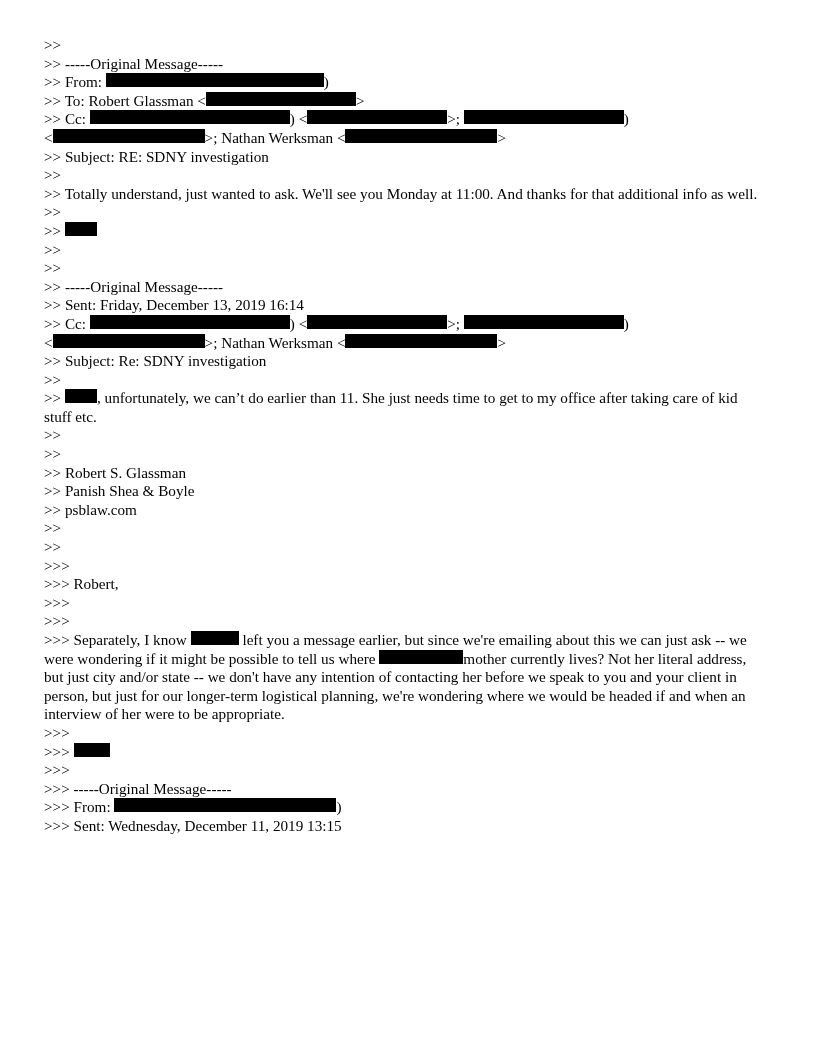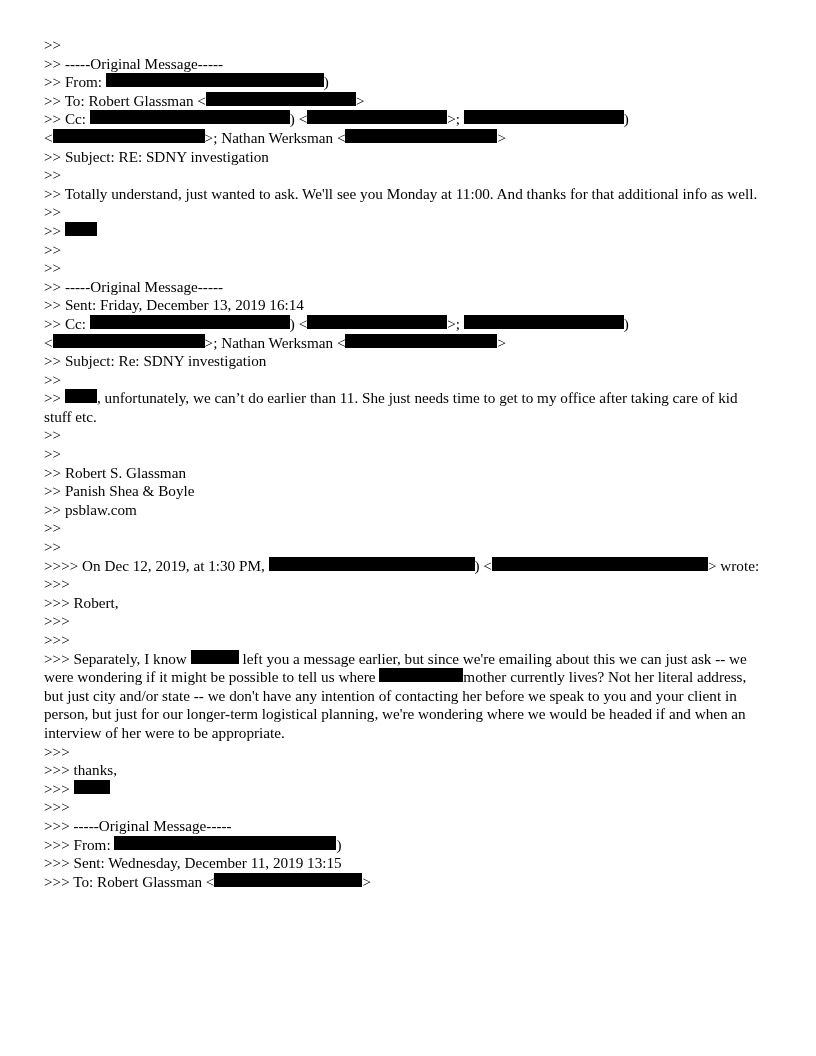--- a/index.html
+++ b/index.html
@@ -66,28 +66,25 @@
       <div class="line"><span class="txt">&gt;&gt; Subject: Re: SDNY investigation</span></div>
       <div class="line"><span class="txt">&gt;&gt;</span></div>
       <div class="line"><span class="txt">&gt;&gt; </span><span class="redact" style="width: 32px;"></span><span class="txt">, unfortunately, we can’t do earlier than 11. She just needs time to get to my office after taking care of kid stuff etc.</span></div>
       <div class="line"><span class="txt">&gt;&gt;</span></div>
       <div class="line"><span class="txt">&gt;&gt;</span></div>
       <div class="line"><span class="txt">&gt;&gt; Robert S. Glassman</span></div>
       <div class="line"><span class="txt">&gt;&gt; Panish Shea &amp; Boyle</span></div>
       <div class="line"><span class="txt">&gt;&gt; psblaw.com</span></div>
       <div class="line"><span class="txt">&gt;&gt;</span></div>
       <div class="line"><span class="txt">&gt;&gt;</span></div>
-      <div class="line"><span class="txt">&gt;&gt;&gt;&gt; On Dec 12, 2019, at 1:30 PM, </span><span class="redact" style="width: 206px;"></span><span class="txt">) &lt;</span><span class="redact" style="width: 216px;"></span><span class="txt">&gt; wrote:</span></div>
       <div class="line"><span class="txt">&gt;&gt;&gt;</span></div>
       <div class="line"><span class="txt">&gt;&gt;&gt; Robert,</span></div>
       <div class="line"><span class="txt">&gt;&gt;&gt;</span></div>
       <div class="line"><span class="txt">&gt;&gt;&gt;</span></div>
       <div class="line"><span class="txt">&gt;&gt;&gt; Separately, I know </span><span class="redact" style="width: 48px;"></span><span class="txt"> left you a message earlier, but since we're emailing about this we can just ask -- we were wondering if it might be possible to tell us where </span><span class="redact" style="width: 84px;"></span><span class="txt">mother currently lives? Not her literal address, but just city and/or state -- we don't have any intention of contacting her before we speak to you and your client in person, but just for our longer-term logistical planning, we're wondering where we would be headed if and when an interview of her were to be appropriate.</span></div>
       <div class="line"><span class="txt">&gt;&gt;&gt;</span></div>
-      <div class="line"><span class="txt">&gt;&gt;&gt; thanks,</span></div>
       <div class="line"><span class="txt">&gt;&gt;&gt; </span><span class="redact" style="width: 36px;"></span></div>
       <div class="line"><span class="txt">&gt;&gt;&gt;</span></div>
       <div class="line"><span class="txt">&gt;&gt;&gt; -----Original Message-----</span></div>
       <div class="line"><span class="txt">&gt;&gt;&gt; From: </span><span class="redact" style="width: 222px;"></span><span class="txt">)</span></div>
       <div class="line"><span class="txt">&gt;&gt;&gt; Sent: Wednesday, December 11, 2019 13:15</span></div>
-      <div class="line"><span class="txt">&gt;&gt;&gt; To: Robert Glassman &lt;</span><span class="redact" style="width: 148px;"></span><span class="txt">&gt;</span></div>
     </div>
 </div>
 
 </body></html>

